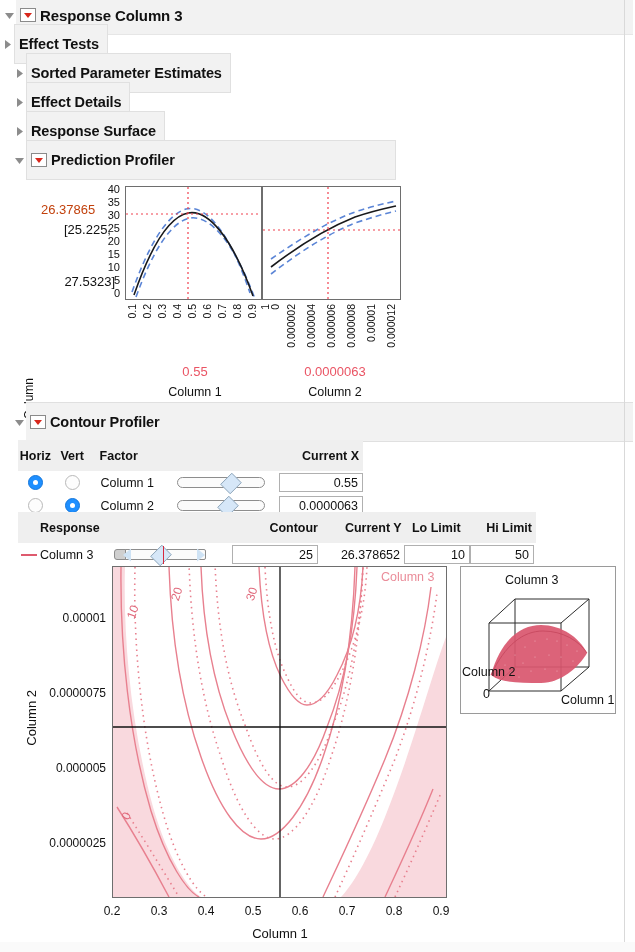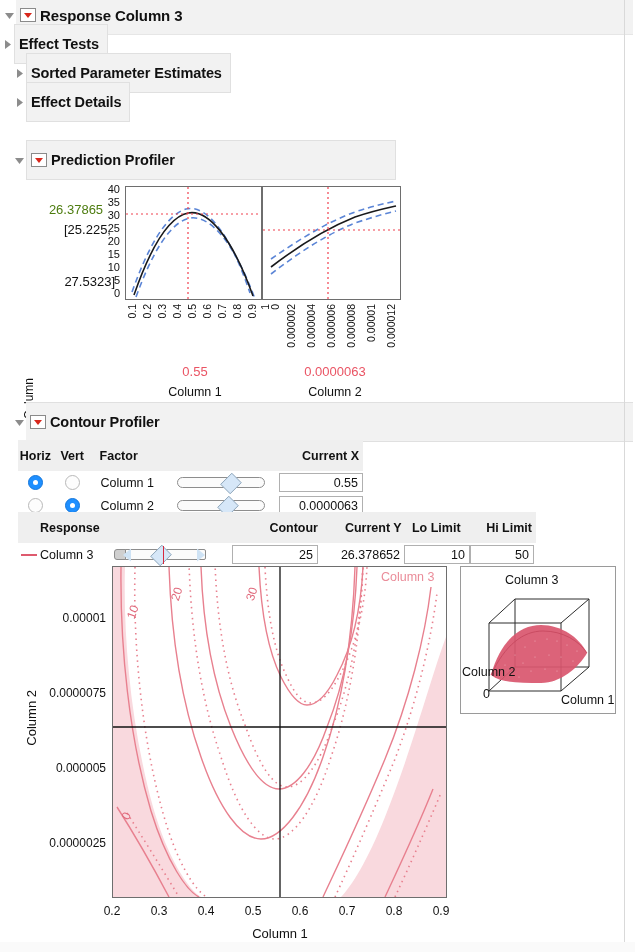--- a/index.html
+++ b/index.html
@@ -35,21 +35,21 @@
   .hdrtxt{font-weight:bold;font-size:15px;letter-spacing:-0.1px;white-space:nowrap;color:#111;}
   .hdrtxt.sm{font-size:14.5px;}
 
   
   .pp-wrap{position:absolute;left:0;top:178px;width:420px;height:232px;}
   .pp-ylab{
     position:absolute;left:22px;top:200px;
     writing-mode:vertical-rl;transform:rotate(180deg);
     font-size:12px;color:#111;
   }
-  .pp-cur{position:absolute;left:41px;top:202px;width:70px;text-align:center;font-size:13px;color:#4d7c0f;}
+  .pp-cur{position:absolute;left:41px;top:202px;width:70px;text-align:left;font-size:13px;color:#c2410c;}
   .pp-ci1{position:absolute;left:41px;top:222px;width:70px;text-align:right;font-size:13px;color:#111;}
   .pp-ci2{position:absolute;left:45px;top:242px;width:70px;text-align:right;font-size:13px;color:#111;margin-top:32px;}
 
   .pp-ytick{position:absolute;font-size:11px;color:#111;text-align:right;width:22px;}
   .pp-panel{position:absolute;border:1px solid #6e6e6e;box-sizing:border-box;background:#fff;overflow:hidden;}
 
   .xtk{
     position:absolute;font-size:10.5px;color:#111;
     writing-mode:vertical-rl;transform:rotate(180deg);
     white-space:nowrap;letter-spacing:0px;
@@ -152,20 +152,30 @@
     <span class="tri">
       <svg width="9" height="9" viewBox="0 0 9 9">
           <polygon points="2,0 8,4.5 2,9" fill="#8c8c8c"></polygon>
         </svg>
     </span>
     <div class="hdrbox">
       <span class="hdrtxt sm">Effect Details</span>
     </div>
   </div>
 
+  <div class="sec" style="left:12px;top:118px;">
+    <span class="tri">
+      <svg width="9" height="9" viewBox="0 0 9 9">
+          <polygon points="2,0 8,4.5 2,9" fill="#8c8c8c"></polygon>
+        </svg>
+    </span>
+    <div class="hdrbox">
+      <span class="hdrtxt sm">Response Surface</span>
+    </div>
+  </div>
 
   <div class="sec" style="left:12px;top:147px;">
     <span class="tri">
       <svg width="9" height="9" viewBox="0 0 9 9">
           <polygon points="0,2 9,2 4.5,8" fill="#8c8c8c"></polygon>
         </svg>
     </span>
     <div class="hdrbox" style="width:370px;">
       <span class="redmenu">
           <i></i>

